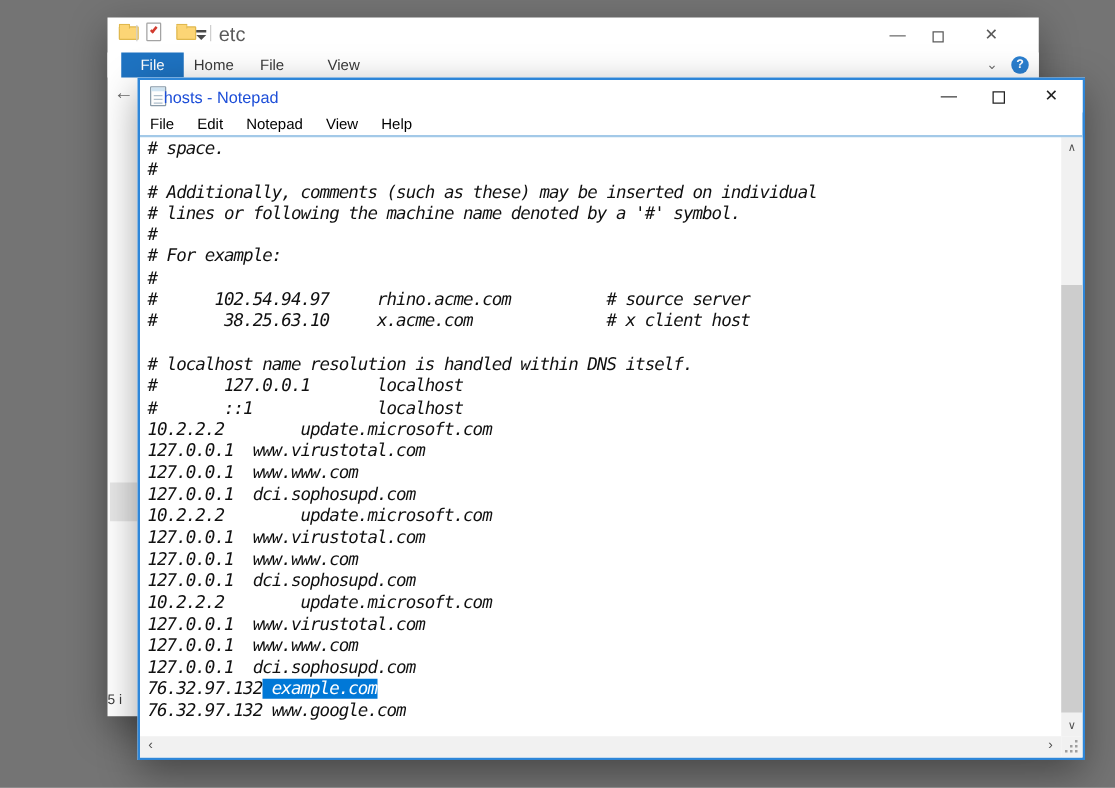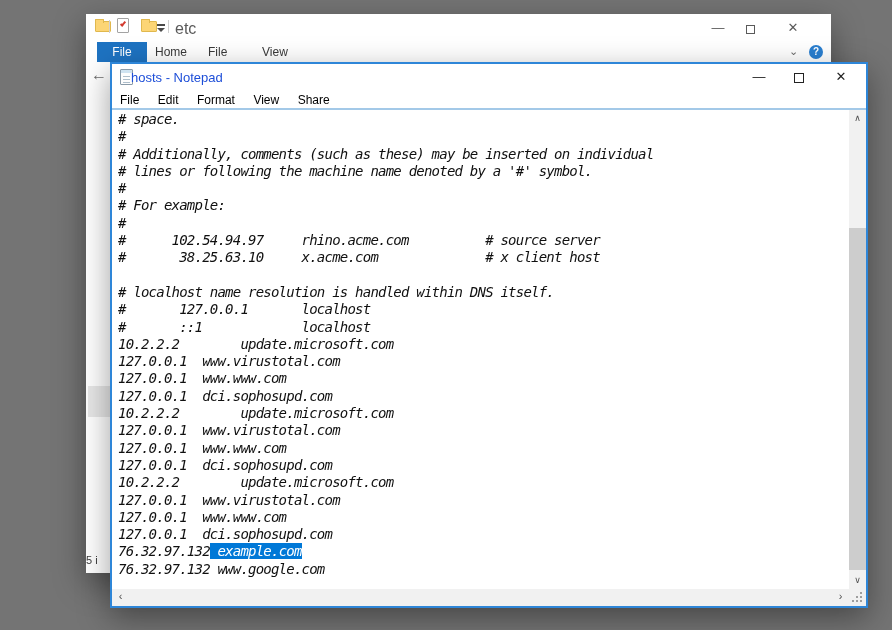--- a/index.html
+++ b/index.html
@@ -111,23 +111,23 @@
       </div>
       <div id="np-title">hosts - Notepad</div>
       <div class="np-cap" style="left:634px;">—</div>
       <div id="np-max-box"></div>
       <div class="np-cap" style="left:716px;">✕</div>
     </div>
 
     <div id="np-menubar">
       <span class="menu-item">File</span>
       <span class="menu-item">Edit</span>
-      <span class="menu-item">Format</span>
+      <span class="menu-item">Notepad</span>
       <span class="menu-item">View</span>
-      <span class="menu-item">Share</span>
+      <span class="menu-item">Help</span>
     </div>
     <div id="np-menu-line"></div>
 
     <div id="np-textarea">
       <pre><span># space.
 #
 # Additionally, comments (such as these) may be inserted on individual
 # lines or following the machine name denoted by a '#' symbol.
 #
 # For example:

